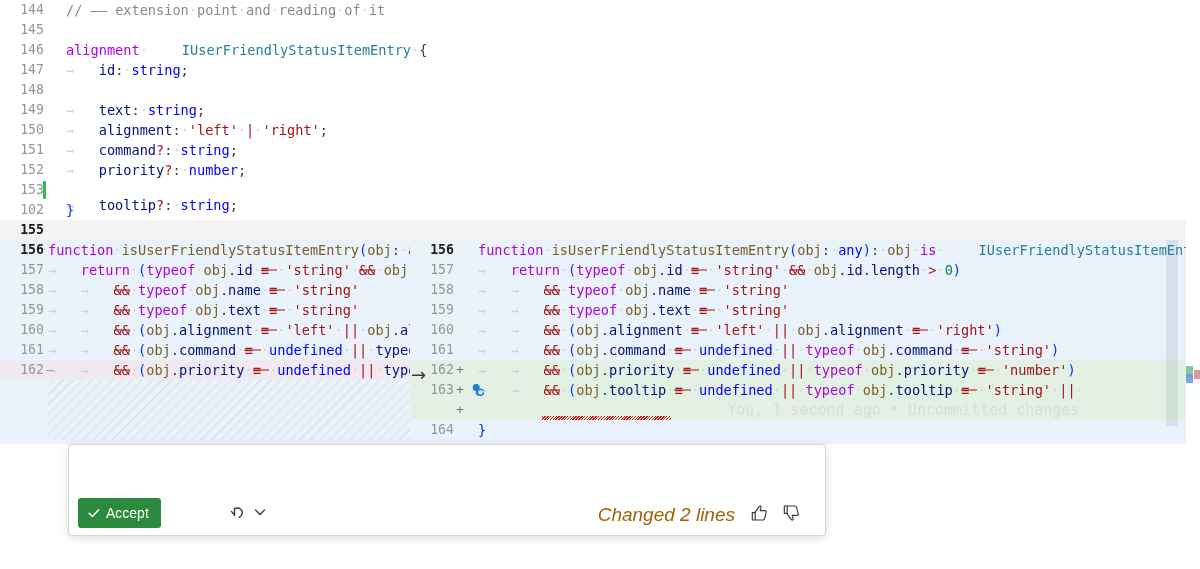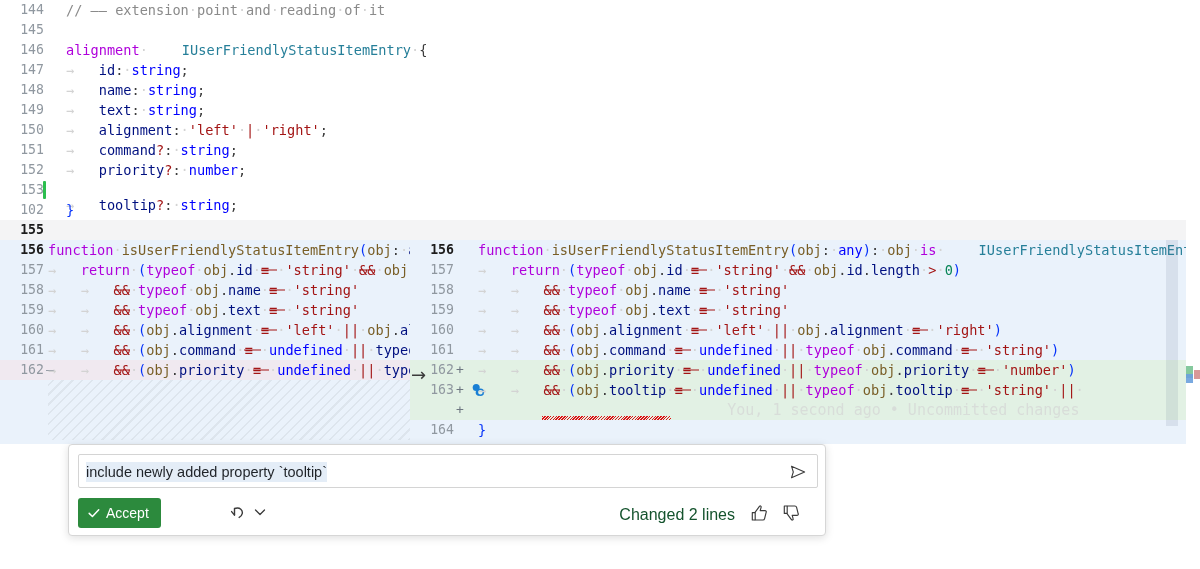--- a/index.html
+++ b/index.html
@@ -141,22 +141,23 @@
     font-family:"Liberation Sans", sans-serif; cursor:pointer;
   }
   #undo-button {
     position:absolute; left:158px; top:56px; width:24px; height:24px; cursor:pointer;
   }
   #undo-chevron {
     position:absolute; left:182px; top:58px; width:18px; height:18px; cursor:pointer;
   }
   #changed-label {
     position:absolute; right:90px; top:60px; height:20px; line-height:20px;
-    color:#14532d; font-size:16px; font-family:"Liberation Sans", sans-serif;
+    color:#a16207; font-size:19px; font-family:"Liberation Sans", sans-serif;
     white-space:pre;
+    font-style:italic;
   }
   #thumbs-up { position:absolute; right:56px; top:58px; width:20px; height:20px; cursor:pointer; }
   #thumbs-down { position:absolute; right:24px; top:58px; width:20px; height:20px; cursor:pointer; }
 
   
   #bottom-region { position:absolute; left:0; top:444px; width:1200px; height:125px; background:#ffffff; }
 </style>
 </head>
 <body>
 
@@ -165,21 +166,20 @@
   <div id="top-region">
       <div class="num" style="left:0;top:0px;">144</div>
       <div class="ln" style="left:66px;top:0px;"><span class="t-cmt">// </span><span class="t-cmt">—— </span><span class="t-cmt">extension</span><span class="ws">·</span><span class="t-cmt">point</span><span class="ws">·</span><span class="t-cmt">and</span><span class="ws">·</span><span class="t-cmt">reading</span><span class="ws">·</span><span class="t-cmt">of</span><span class="ws">·</span><span class="t-cmt">it</span></div>
       <div class="num" style="left:0;top:20px;">145</div>
       <div class="ln" style="left:66px;top:20px;"></div>
       <div class="num" style="left:0;top:40px;">146</div>
       <div class="ln" style="left:66px;top:40px;"><span class="t-kw">alignment</span><span class="ws">·</span><span class="t-type">IUserFriendlyStatusItemEntry</span><span class="ws">·</span><span class="t-punc">{</span></div>
       <div class="num" style="left:0;top:60px;">147</div>
       <div class="ln" style="left:66px;top:60px;"><span class="ws">→&nbsp;&nbsp;&nbsp;</span><span class="t-var">id</span><span class="t-punc">:</span><span class="ws">·</span><span class="t-blue">string</span><span class="t-punc">;</span></div>
       <div class="num" style="left:0;top:80px;">148</div>
-      <div class="ln" style="left:66px;top:80px;"><span class="ws">→&nbsp;&nbsp;&nbsp;</span><span class="t-var">name</span><span class="t-punc">:</span><span class="ws">·</span><span class="t-blue">string</span><span class="t-punc">;</span></div>
       <div class="num" style="left:0;top:100px;">149</div>
       <div class="ln" style="left:66px;top:100px;"><span class="ws">→&nbsp;&nbsp;&nbsp;</span><span class="t-var">text</span><span class="t-punc">:</span><span class="ws">·</span><span class="t-blue">string</span><span class="t-punc">;</span></div>
       <div class="num" style="left:0;top:120px;">150</div>
       <div class="ln" style="left:66px;top:120px;"><span class="ws">→&nbsp;&nbsp;&nbsp;</span><span class="t-var">alignment</span><span class="t-punc">:</span><span class="ws">·</span><span class="t-str">'left'</span><span class="ws">·</span><span class="t-str">|</span><span class="ws">·</span><span class="t-str">'right'</span><span class="t-punc">;</span></div>
       <div class="num" style="left:0;top:140px;">151</div>
       <div class="ln" style="left:66px;top:140px;"><span class="ws">→&nbsp;&nbsp;&nbsp;</span><span class="t-var">command</span><span class="t-str">?</span><span class="t-punc">:</span><span class="ws">·</span><span class="t-blue">string</span><span class="t-punc">;</span></div>
       <div class="num" style="left:0;top:160px;">152</div>
       <div class="ln" style="left:66px;top:160px;"><span class="ws">→&nbsp;&nbsp;&nbsp;</span><span class="t-var">priority</span><span class="t-str">?</span><span class="t-punc">:</span><span class="ws">·</span><span class="t-blue">number</span><span class="t-punc">;</span></div>
       <div class="num" style="left:0;top:180px;">153</div>
       <div class="gutter-mod" style="top:181px;"></div>
@@ -267,28 +267,20 @@
 
   <div id="overview">
     <div class="ruler-mark" style="left:0px; top:366px; width:7px; height:12px; background:#7ec699; opacity:.95;"></div>
     <div class="ruler-mark" style="left:0px; top:374px; width:7px; height:9px; background:#6aa0dd; opacity:.9;"></div>
     <div class="ruler-mark" style="left:8px; top:370px; width:6px; height:9px; background:#d79292; opacity:.95;"></div>
   </div>
   <div id="scroll-thumb"></div>
 
   <div id="inline-chat">
 
-    <div id="chat-input-row">
-      <div id="chat-input-text" title="Ask Copilot or type / for commands">include newly added property `tooltip`</div>
-      <div id="send-icon">
-        <svg viewBox="0 0 20 20" width="20" height="20" aria-hidden="true">
-          <path d="M3.5 4.2 L16.6 10 L3.5 15.8 L5.3 10 Z" fill="none" stroke="#3b3b3b" stroke-width="1.1" stroke-linejoin="round"></path>
-        </svg>
-      </div>
-    </div>
 
     <button id="accept-button">
       <svg viewBox="0 0 16 16" width="14" height="14" aria-hidden="true">
         <path d="M2.5 8.4 L6.2 12 L13.4 4.3" fill="none" stroke="#ffffff" stroke-width="1.7" stroke-linecap="round" stroke-linejoin="round"></path>
       </svg>
       <span>Accept</span>
     </button>
 
     <div id="undo-button">
       <svg viewBox="0 0 24 24" width="24" height="24" aria-hidden="true">

